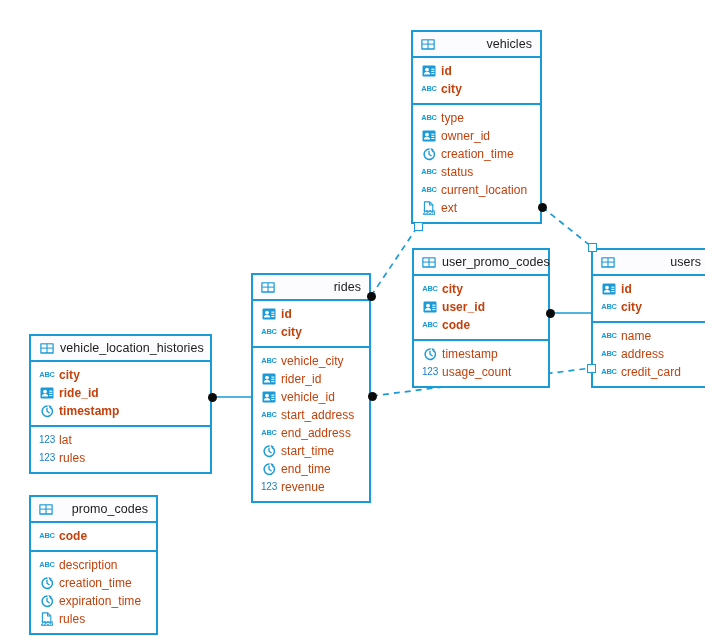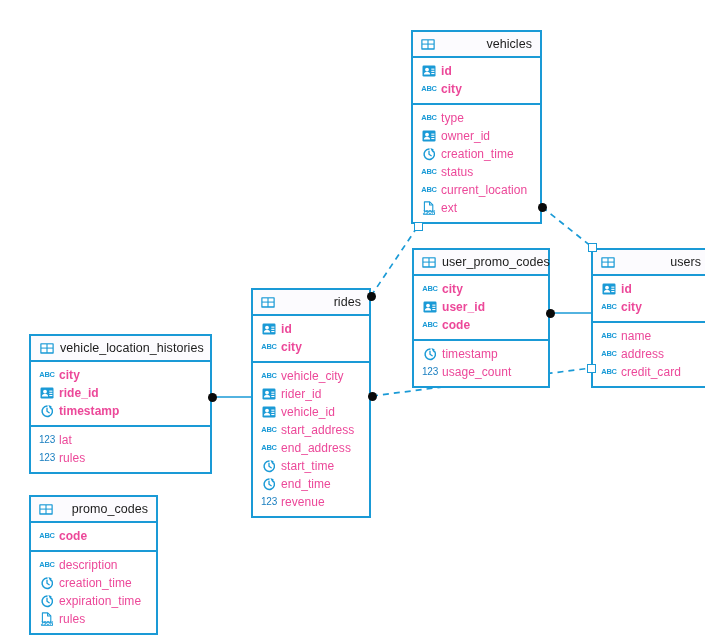--- a/index.html
+++ b/index.html
@@ -67,21 +67,21 @@
   .fld {
     display: flex;
     align-items: center;
     gap: 5px;
     height: 18px;
     padding: 0 8px 0 9px;
     white-space: nowrap;
   }
   .fld-name {
     font-size: 12px;
-    color: #ec4899;
+    color: #c2410c;
     letter-spacing: 0.05px;
   }
   .fld.is-pk .fld-name {
     font-weight: bold;
   }
 
   
   .ico {
     flex: 0 0 auto;
     width: 14px;
@@ -315,21 +315,21 @@
         <div class="fld">
           <span class="ico ico-abc">ABC</span>
           <span class="fld-name">address</span>
         </div>
         <div class="fld">
           <span class="ico ico-abc">ABC</span>
           <span class="fld-name">credit_card</span>
         </div>
       </div>
     </div>
-    <div class="table-box" style="left: 251px; top: 288px; width: 120px;">
+    <div class="table-box" style="left: 251px; top: 273px; width: 120px;">
       <div class="tbl-header">
         <span class="ico">
           <svg width="15" height="13" viewBox="0 0 15 13">
             <rect x="0.3" y="0.8" width="14.4" height="11.4" rx="0.8" fill="#1a9ad6"></rect>
             <rect x="1.6" y="2.1" width="5.3" height="3.4" fill="#ffffff"></rect>
             <rect x="8.1" y="2.1" width="5.3" height="3.4" fill="#ffffff"></rect>
             <rect x="1.6" y="6.6" width="5.3" height="3.9" fill="#ffffff"></rect>
             <rect x="8.1" y="6.6" width="5.3" height="3.9" fill="#ffffff"></rect>
           </svg>
         </span>

